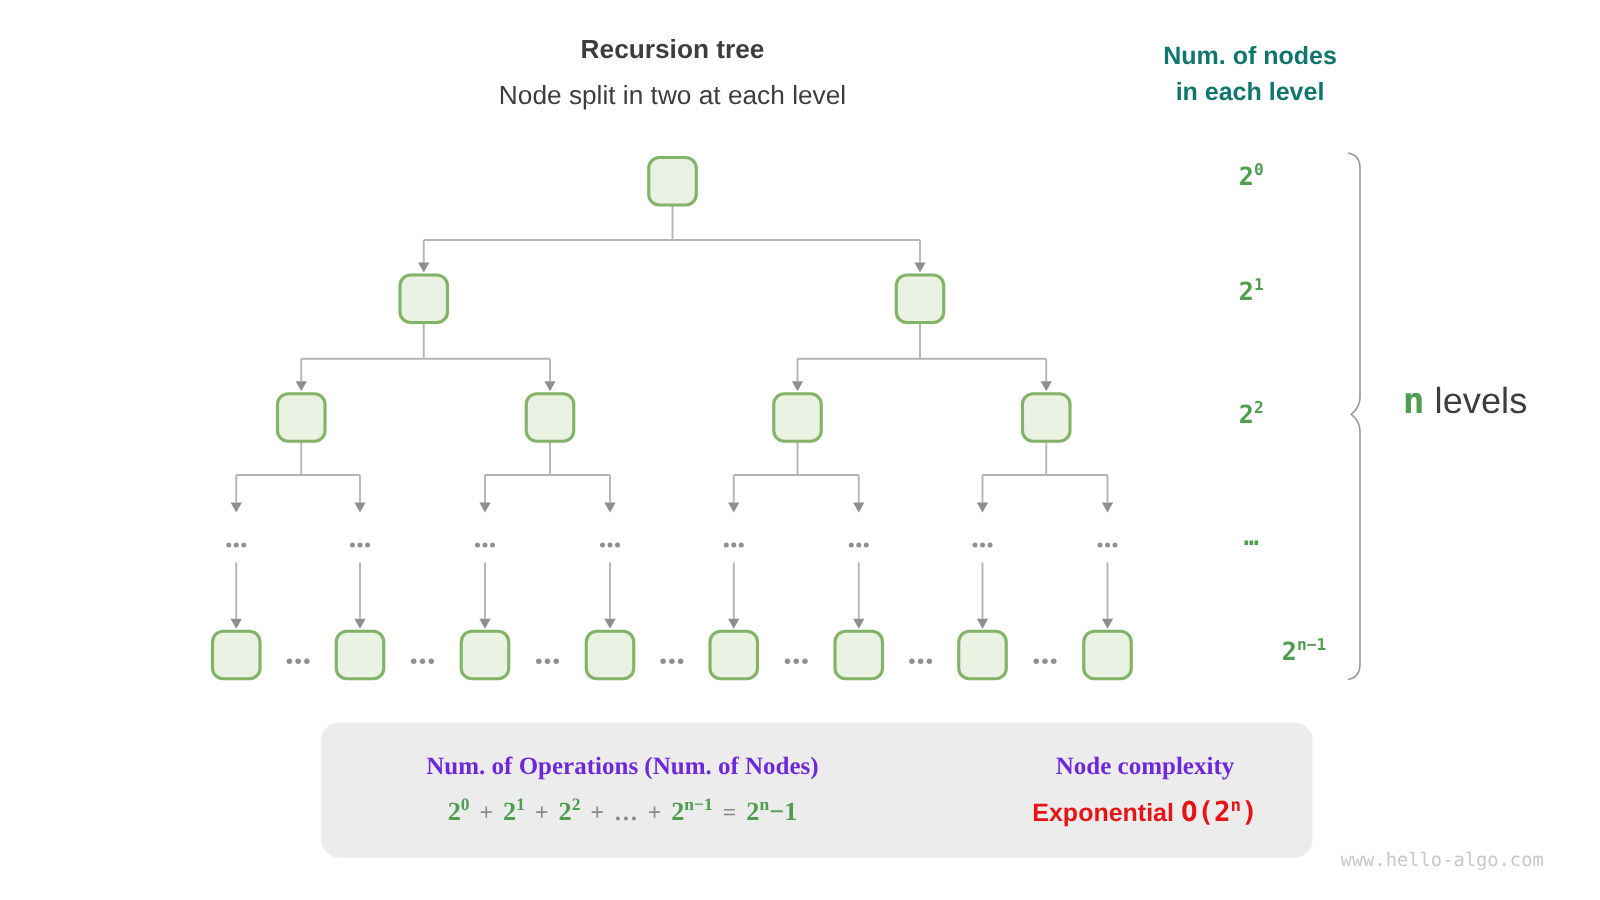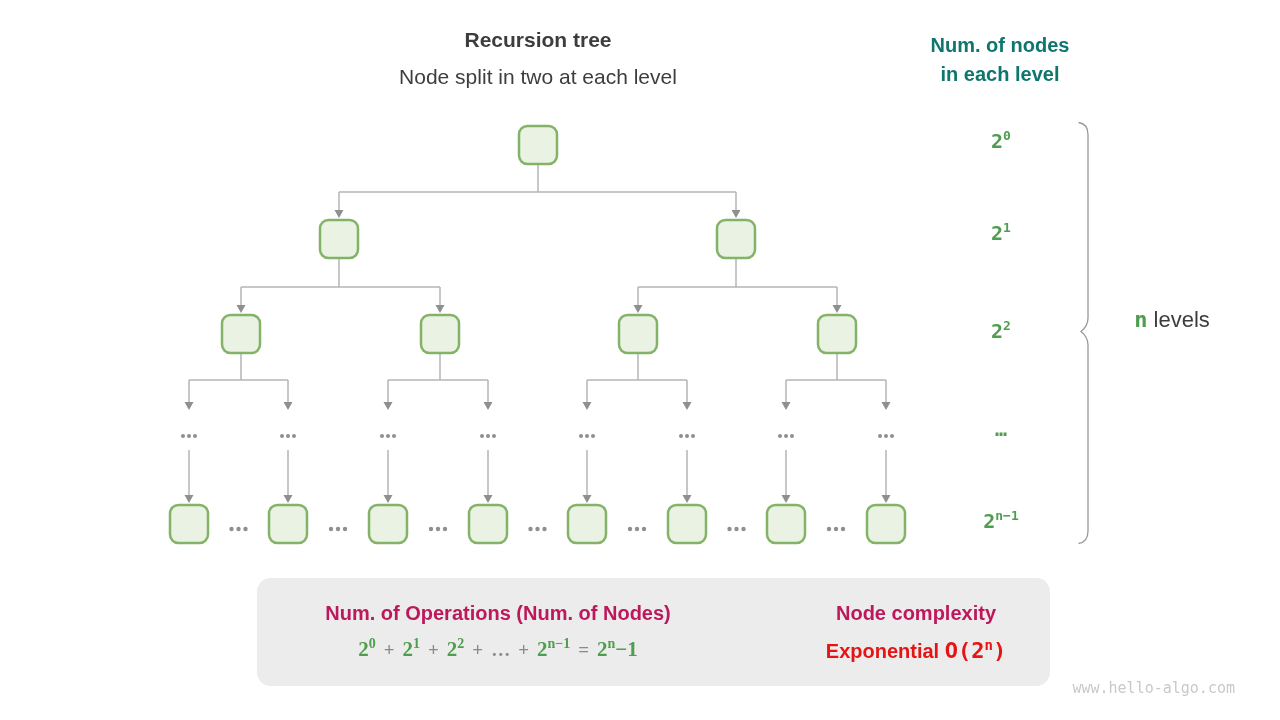--- a/index.html
+++ b/index.html
@@ -10,26 +10,26 @@
   .abs{position:absolute;}
   .ctr{text-align:center;}
   .title{font-size:21px;font-weight:bold;color:#3d3d3d;}
   .subtitle{font-size:21px;color:#3d3d3d;}
   .right-title{font-size:20px;font-weight:bold;line-height:29px;color:#0f766e;}
   .lvl{
     font-family:"DejaVu Sans Mono",monospace;font-weight:bold;font-size:20px;
     color:#4f9d4f;line-height:24px;
   }
   .lvl sup{font-size:13px;line-height:0;}
-  .note{font-size:22px;line-height:30px;color:#3d3d3d;}
+  .note{font-size:29px;line-height:30px;color:#3d3d3d;}
   .note .n-green{font-family:"DejaVu Sans Mono",monospace;font-weight:bold;color:#4f9d4f;}
   .sumbox{
     background:#ececec;border-radius:14px;
   }
-  .box-title{font-size:20px;font-weight:bold;color:#be185d;}
+  .box-title{font-size:20px;font-weight:bold;color:#6d28d9;font-family:Liberation Serif, serif;}
   .formula{
     font-family:Liberation Serif, serif;font-weight:bold;font-size:21px;
     color:#4f9d4f;white-space:nowrap;
   }
   .formula sup{font-size:14px;line-height:0;}
   .formula .op{color:#8a8a8a;font-size:19px;margin:0 8px;}
   .complexity{font-size:20px;font-weight:bold;color:#e61414;white-space:nowrap;}
   .complexity .mono{font-family:"DejaVu Sans Mono",monospace;font-size:22px;}
   .complexity .mono sup{font-size:14px;line-height:0;}
   .watermark{
@@ -232,21 +232,21 @@
   </div>
   <div class="abs ctr lvl" style="left:941px;top:221px;width:120px;">
     <span>2</span><sup>1</sup>
   </div>
   <div class="abs ctr lvl" style="left:941px;top:319px;width:120px;">
     <span>2</span><sup>2</sup>
   </div>
   <div class="abs ctr lvl" style="left:941px;top:417px;width:120px;">
     <span>…</span><sup></sup>
   </div>
-  <div class="abs ctr lvl" style="left:941px;top:509px;width:120px;">
+  <div class="abs ctr lvl" style="left:941px;top:509px;width:120px;text-align:right;">
     <span>2</span><sup>n−1</sup>
   </div>
 
   <div class="abs ctr note" style="left:1098px;top:305px;width:148px;">
     <div><span class="n-green">n</span><span> levels</span></div>
   </div>
 
   <div class="abs sumbox" style="left:257px;top:578px;width:793px;height:108px;"></div>
 
   <div class="abs ctr box-title" style="left:298px;top:602px;width:400px;">Num. of Operations (Num. of Nodes)</div>

